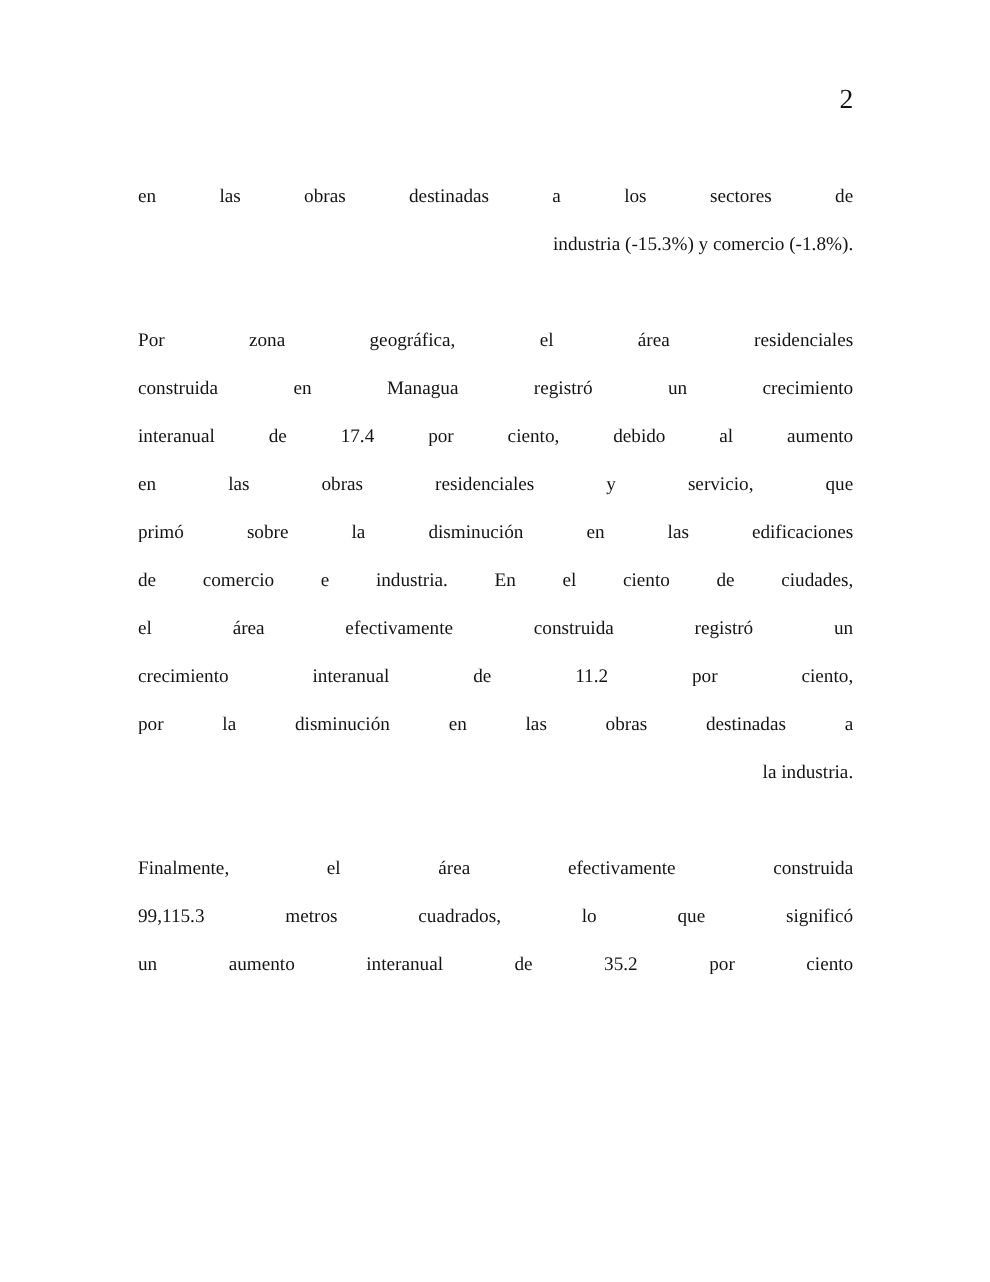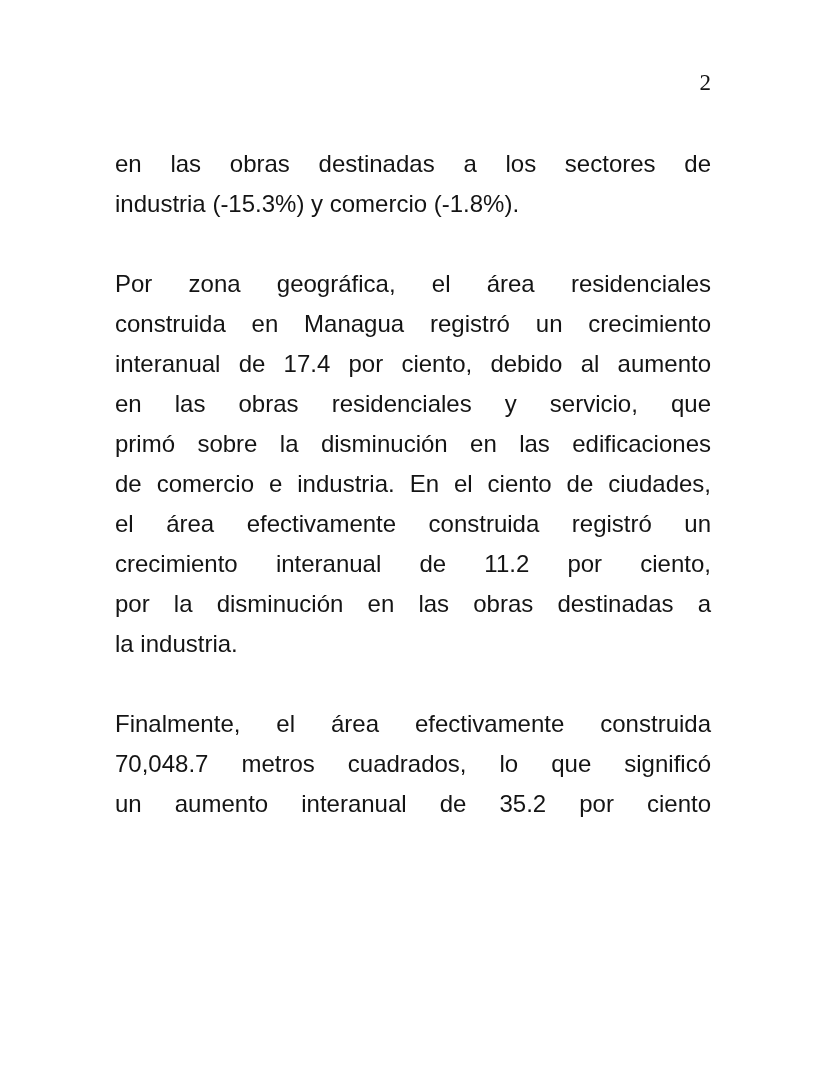--- a/index.html
+++ b/index.html
@@ -23,33 +23,33 @@
     text-align: right;
     font-family: "Liberation Serif", "DejaVu Serif", serif;
     font-size: 23px;
     line-height: 23px;
   }
   .body-text {
     position: absolute;
     top: 144px;
     left: 115px;
     width: 596px;
-    font-family: Liberation Sans, sans-serif;
-    font-size: 24px;
+    font-family: Liberation Serif, serif;
+    font-size: 16px;
     line-height: 40px;
     font-weight: 500;
   }
   .paragraph {
     margin: 0 0 40px 0;
   }
   .paragraph:last-child {
     margin-bottom: 0;
   }
   .line {
-    text-align: left;
+    text-align: right;
   }
   .line.justified {
     text-align: justify;
     text-align-last: justify;
   }
 </style>
 </head>
 <body>
 
 <div class="page">
@@ -66,17 +66,17 @@
         <div class="line justified">en las obras residenciales y servicio, que</div>
         <div class="line justified">primó sobre la disminución en las edificaciones</div>
         <div class="line justified">de comercio e industria. En el ciento de ciudades,</div>
         <div class="line justified">el área efectivamente construida registró un</div>
         <div class="line justified">crecimiento interanual de 11.2 por ciento,</div>
         <div class="line justified">por la disminución en las obras destinadas a</div>
         <div class="line">la industria.</div>
       </div>
       <div class="paragraph">
         <div class="line justified">Finalmente, el área efectivamente construida</div>
-        <div class="line justified">70,048.7 metros cuadrados, lo que significó</div>
+        <div class="line justified">99,115.3 metros cuadrados, lo que significó</div>
         <div class="line justified">un aumento interanual de 35.2 por ciento</div>
       </div>
     </div>
 </div>
 
 </body></html>

